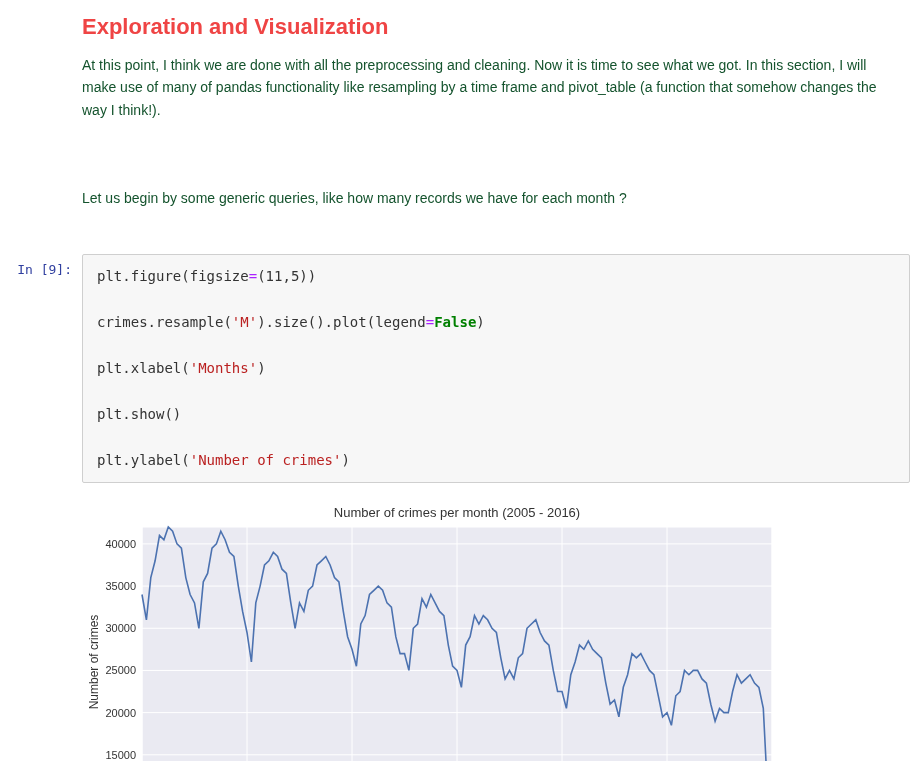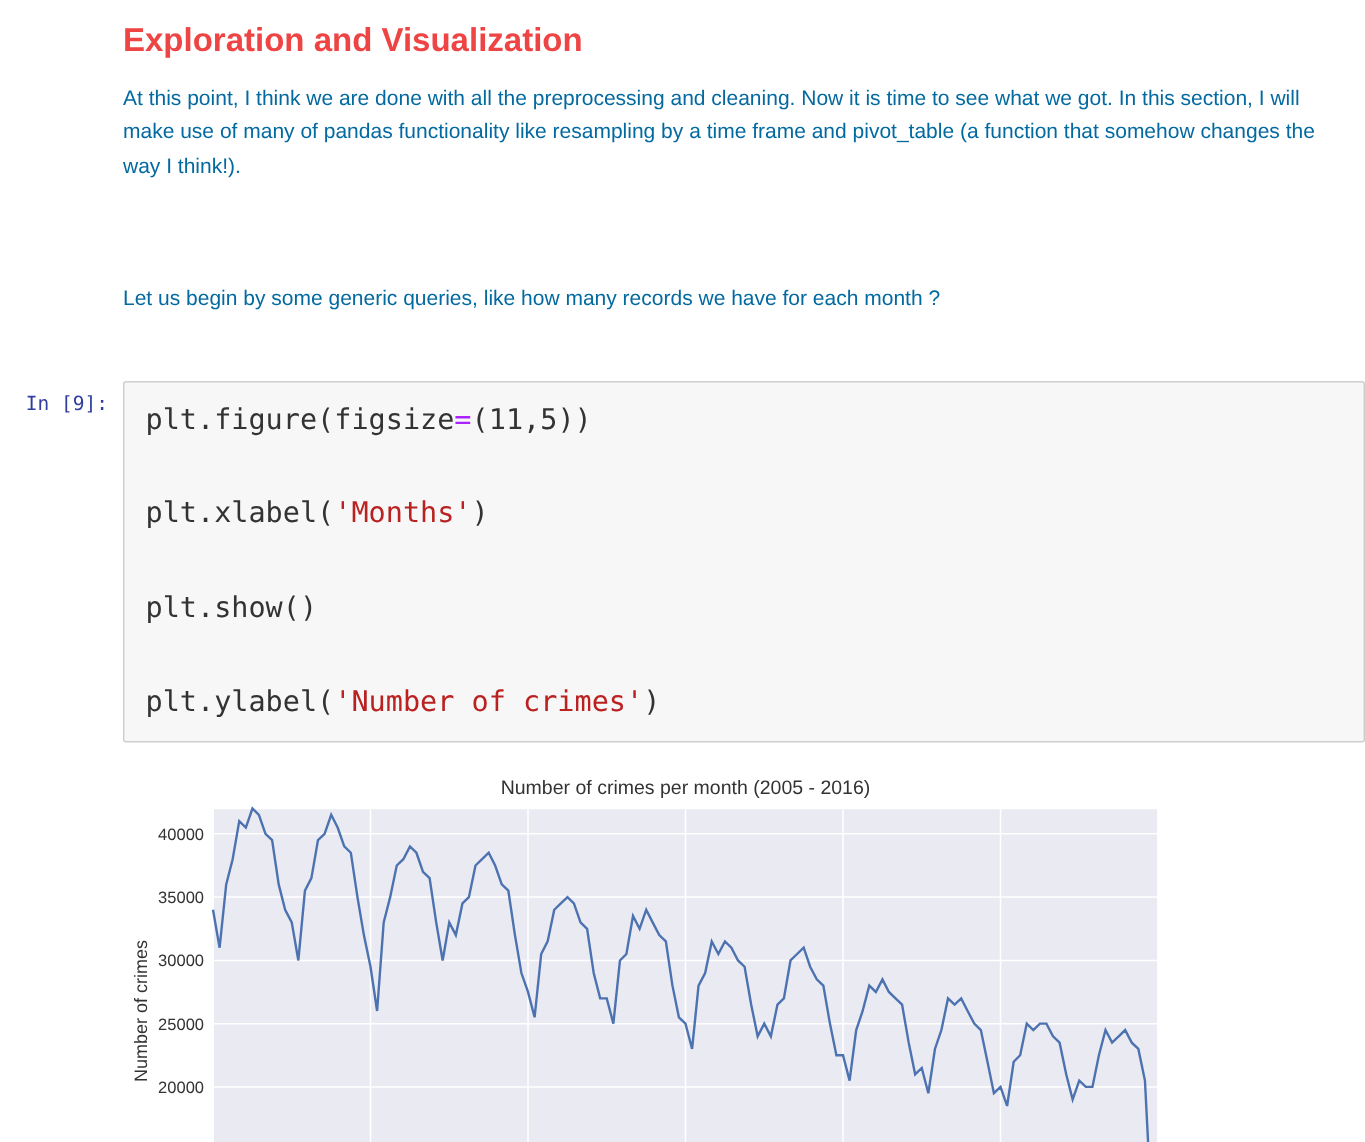--- a/index.html
+++ b/index.html
@@ -14,21 +14,21 @@
   }
   h3.section-title {
     font-size: 22px;
     font-weight: 600;
     color: #ef4444;
     margin-bottom: 14px;
   }
   p.body-text {
     font-size: 14px;
     line-height: 1.6;
-    color: #0369a1;
+    color: #14532d;
     margin-bottom: 12px;
   }
   p.spacer { height: 54px; }
   .cell-row {
     display: flex;
     align-items: flex-start;
     margin-top: 18px;
   }
   .prompt {
     width: 82px;
@@ -40,21 +40,21 @@
     color: #303F9F;
   }
   .code-area {
     flex: 1;
     background: #f7f7f7;
     border: 1px solid #cfcfcf;
     border-left: 1px solid #cfcfcf;
     border-radius: 2px;
     padding: 10px 14px;
     font-family: "Menlo", "Monaco", "Consolas", monospace;
-    font-size: 19px;
+    font-size: 14px;
     line-height: 1.65;
     color: #333;
     white-space: pre;
   }
   .code-line { display: block; }
   .tok-op    { color: #aa22ff; } 
   .tok-str   { color: #ba2121; } 
   .tok-kw    { color: #008000; font-weight: 600; } 
   
   .chart-wrap {
@@ -89,20 +89,21 @@
 <div class="content">
   <h3 class="section-title">Exploration and Visualization</h3>
   <p class="body-text">At this point, I think we are done with all the preprocessing and cleaning. Now it is time to see what we got. In this section, I will make use of many of pandas functionality like resampling by a time frame and pivot_table (a function that somehow changes the way I think!).</p>
   <p class="spacer"></p>
   <p class="body-text">Let us begin by some generic queries, like how many records we have for each month ?</p>
 </div>
 
 <div class="cell-row">
   <div class="prompt">In [9]:</div>
   <div class="code-area"><span class="code-line"><span>plt.figure(figsize</span><span class="tok-op">=</span><span>(</span><span>11</span><span>,</span><span>5</span><span>))</span></span>
+<span class="code-line"><span>crimes.resample(</span><span class="tok-str">'M'</span><span>).size().plot(legend</span><span class="tok-op">=</span><span class="tok-kw">False</span><span>)</span></span>
 <span class="code-line"><span>plt.xlabel(</span><span class="tok-str">'Months'</span><span>)</span></span>
 <span class="code-line"><span>plt.show()</span></span>
 <span class="code-line"><span>plt.ylabel(</span><span class="tok-str">'Number of crimes'</span><span>)</span></span></div>
 </div>
 
 <div class="chart-wrap">
   <svg class="chart-svg" id="chart" width="700" height="330">
       <text x="375" y="12" text-anchor="middle" class="chart-title">Number of crimes per month (2005 - 2016)</text>
       <rect x="60" y="22" width="630" height="270" class="plot-bg"></rect>
       <line x1="60" y1="22" x2="60" y2="292" class="grid"></line>

